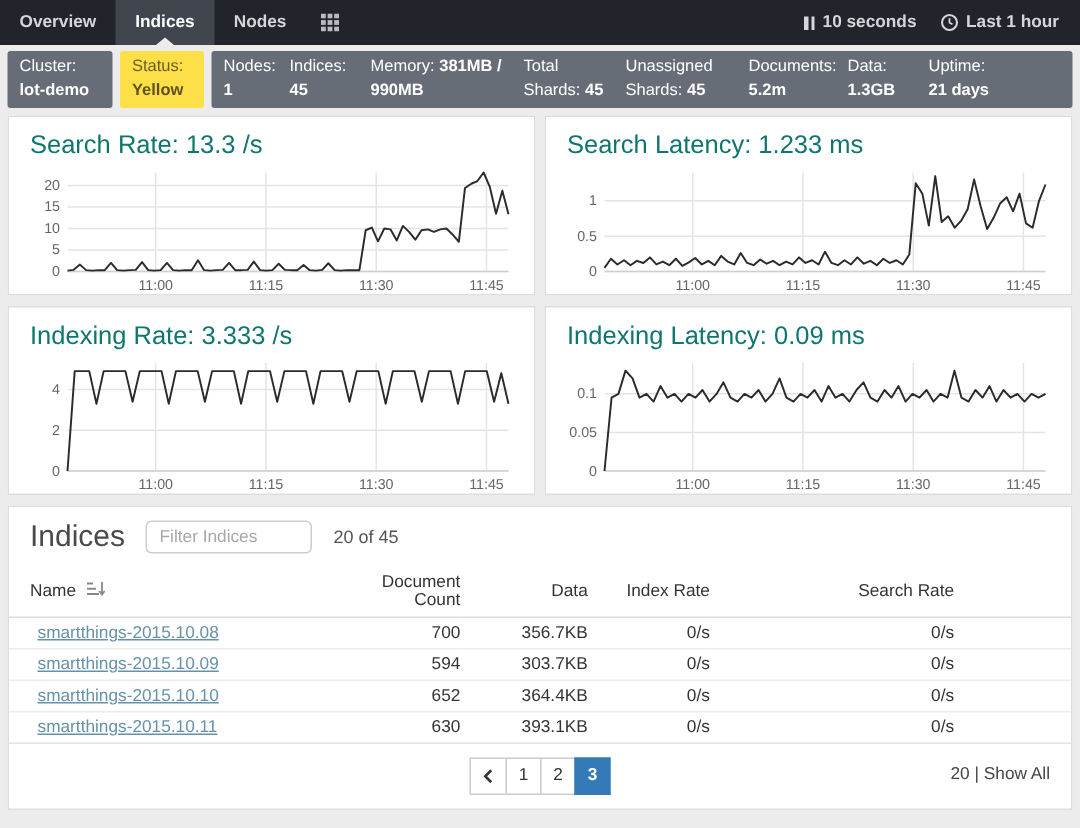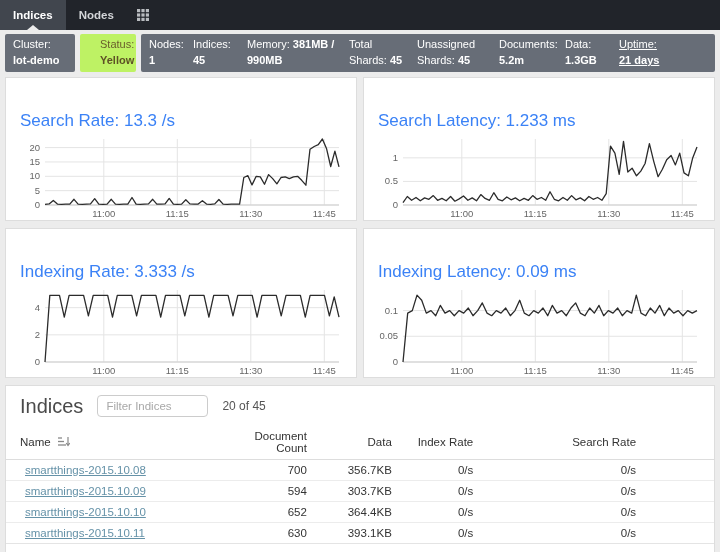--- a/index.html
+++ b/index.html
@@ -25,28 +25,28 @@
   .nav-gridbtn { display:flex; align-items:center; padding:0 10px; }
   .nav-right { margin-left:auto; display:flex; align-items:center; gap:8px; padding-right:10px; }
   .nav-right .grp { display:flex; align-items:center; gap:5px; padding:0 4px; }
   .pause-bars { display:inline-flex; gap:2px; }
   .pause-bars i { display:block; width:2.5px; height:9px; background:#d4d6d9; }
   
   .statusbar { display:flex; gap:5px; margin:4px 5px 5px 5px; font-size:11px; line-height:1.45; color:#fff; }
   .st-box { background:#676d77; border-radius:2px; padding:3px 8px; }
   .st-box b { font-weight:bold; }
   .st-cluster { width:70px; }
-  .st-status { background:#bef264; color:#6a5d2c; width:56px; border-radius:2px; padding:3px 20px; }
+  .st-status { background:#fde047; color:#6a5d2c; width:56px; border-radius:2px; padding:3px 8px; }
   .st-status b { color:#5d5126; }
   .st-main { flex:1; display:flex; background:#676d77; border-radius:2px; padding:3px 2px; }
   .st-cell { padding:0 6px; }
   
   .chart-row { display:flex; gap:6px; margin:0 5px 7px 5px; }
   .panel { background:#fff; border:1px solid #ddd; flex:1; overflow:hidden; }
-  .chart-title { font-size:17px; color:#3b82f6; padding:9px 14px 2px 14px; font-weight:normal;margin-top:24px; }
+  .chart-title { font-size:17px; color:#0f766e; padding:9px 14px 2px 14px; font-weight:normal; }
   .chart-svg { display:block; margin:0 auto; }
   
   .indices-panel { background:#fff; border:1px solid #ddd; margin:0 5px; padding:9px 0 8px 0; }
   .indices-head { display:flex; align-items:center; gap:14px; padding:0 14px; }
   .indices-title { font-size:20px; color:#4a4a4a; font-weight:normal; }
   .filter-input {
     width:111px; font-size:11.5px; padding:4px 8px; border:1px solid #ccc; border-radius:4px;
     color:#333; font-family:"Liberation Sans", sans-serif; outline:none;
   }
   .filter-input::placeholder { color:#a8a8a8; }
@@ -69,20 +69,23 @@
   }
   .pg-btn:first-child { margin-left:0; }
   .pg-btn.active { background:#337ab7; border-color:#337ab7; color:#fff; font-weight:bold; }
   .show-all { position:absolute; right:14px; top:5px; font-size:11.5px; color:#444; }
   .show-all span { cursor:pointer; }
 </style>
 </head>
 <body>
 
 <div class="navbar">
+  <div class="nav-tab">
+    <span>Overview</span>
+  </div>
   <div class="nav-tab active">
     <span>Indices</span>
     <span class="nav-caret"></span>
   </div>
   <div class="nav-tab">
     <span>Nodes</span>
   </div>
   <div class="nav-gridbtn">
     <svg width="12" height="12" viewBox="0 0 12 12">
       <g fill="#b9bcc0">
@@ -91,40 +94,56 @@
           <rect x="8.8" y="0" width="3.2" height="3.2"></rect>
         <rect x="0" y="4.4" width="3.2" height="3.2"></rect>
           <rect x="4.4" y="4.4" width="3.2" height="3.2"></rect>
           <rect x="8.8" y="4.4" width="3.2" height="3.2"></rect>
         <rect x="0" y="8.8" width="3.2" height="3.2"></rect>
           <rect x="4.4" y="8.8" width="3.2" height="3.2"></rect>
           <rect x="8.8" y="8.8" width="3.2" height="3.2"></rect>
       </g>
     </svg>
   </div>
+  <div class="nav-right">
+    <div class="grp">
+      <span class="pause-bars">
+          <i></i>
+          <i></i>
+        </span>
+      <span>10 seconds</span>
+    </div>
+    <div class="grp">
+      <svg width="12" height="12" viewBox="0 0 12 12">
+        <circle cx="6" cy="6" r="5" fill="none" stroke="#d4d6d9" stroke-width="1.4"></circle>
+        <polyline points="6,3.2 6,6.2 8,7.2" fill="none" stroke="#d4d6d9" stroke-width="1.2"></polyline>
+      </svg>
+      <span>Last 1 hour</span>
+    </div>
+  </div>
 </div>
 
 <div class="statusbar">
   <div class="st-box st-cluster">
     <span>Cluster:</span>
     <b>lot-demo</b>
   </div>
   <div class="st-status">
     <span>Status:</span>
     <b>Yellow</b>
   </div>
   <div class="st-main" id="status-main">
       <div class="st-cell" style="width: 44px;"><span>Nodes: </span><b>1</b></div>
       <div class="st-cell" style="width: 54px;"><span>Indices: </span><b>45</b></div>
       <div class="st-cell" style="width: 102px;"><span>Memory: </span><b>381MB / 990MB</b></div>
       <div class="st-cell" style="width: 68px;"><span>Total Shards: </span><b>45</b></div>
       <div class="st-cell" style="width: 82px;"><span>Unassigned Shards: </span><b>45</b></div>
       <div class="st-cell" style="width: 66px;"><span>Documents: </span><b>5.2m</b></div>
       <div class="st-cell" style="width: 54px;"><span>Data: </span><b>1.3GB</b></div>
-      <div class="st-cell" style="width: 58px; text-decoration: underline;"><span>Uptime: </span><b>21 days</b></div>
+      <div class="st-cell" style="width: 58px;"><span>Uptime: </span><b>21 days</b></div>
     </div>
 </div>
 
 <div class="chart-row">
   <div class="panel">
     <div class="chart-title">Search Rate: 13.3 /s</div>
     <svg class="chart-svg" width="340" height="87">
         <line x1="92.80000000000001" y1="6" x2="92.80000000000001" y2="72" stroke="#e4e4e4" stroke-width="1"></line>
         <text x="92.80000000000001" y="84" text-anchor="middle" font-size="9.5" fill="#666" font-family="Liberation Sans, sans-serif">11:00</text>
         <line x1="166.3" y1="6" x2="166.3" y2="72" stroke="#e4e4e4" stroke-width="1"></line>

